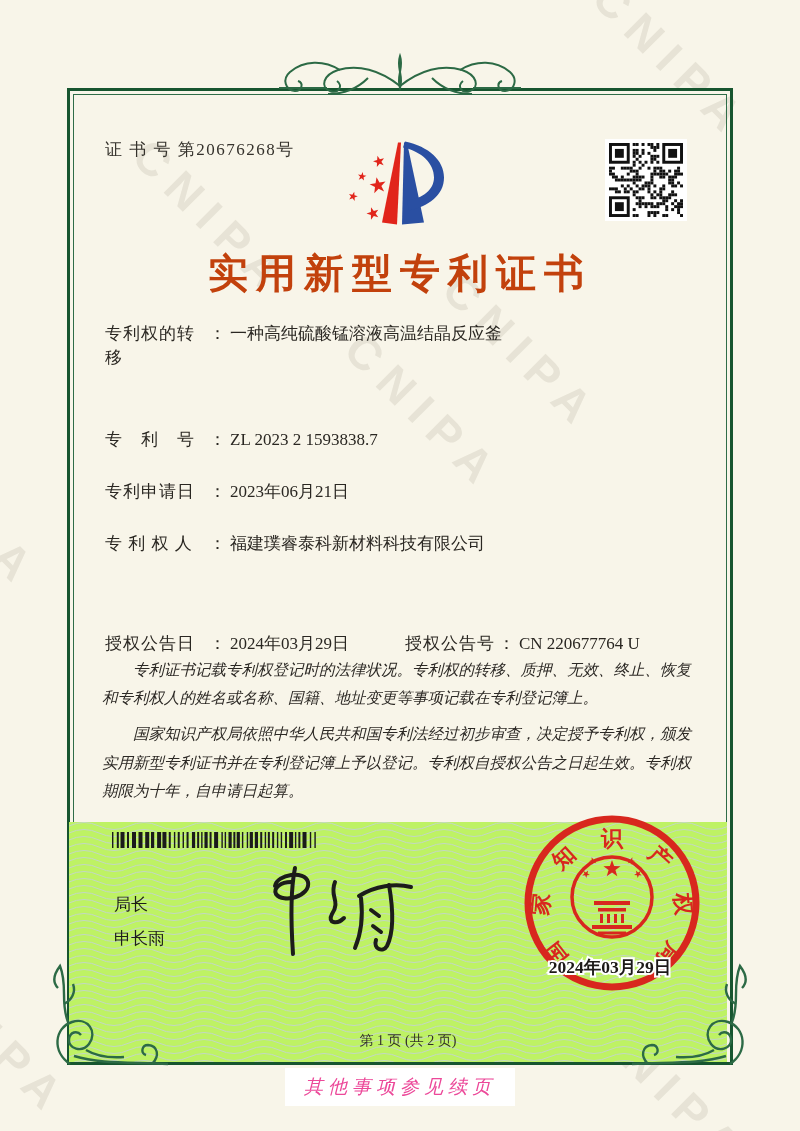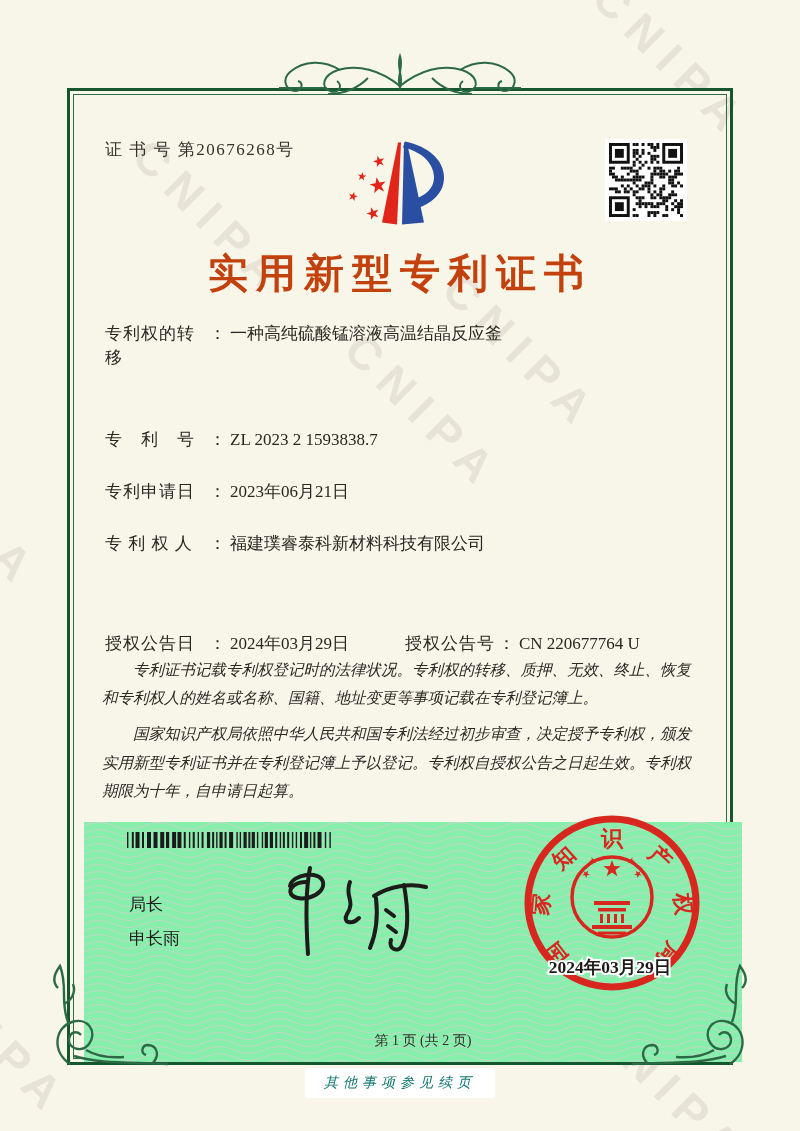--- a/index.html
+++ b/index.html
@@ -23,31 +23,31 @@
   .row .lbl{display:inline-block;width:104px;letter-spacing:1px;vertical-align:top;}
   .row .colon{vertical-align:top;}
   .row .val{display:inline-block;margin-left:4px;white-space:pre-line;vertical-align:top;max-width:470px;}
   .pair2{position:absolute;left:297px;top:0;}
   .pair2 .lbl{width:96px;text-align:center;}
   
   .paras{position:absolute;left:102px;top:656px;width:600px;font-size:15.5px;line-height:1.82;
          font-style:italic;color:#2c2925;}
   .paras p{margin:0 0 8px 0;text-indent:2em;}
   
-  .panel{position:absolute;left:84px;top:822px;width:658px;height:240px;background:#86efac;overflow:hidden;}
+  .panel{position:absolute;left:69px;top:822px;width:658px;height:240px;background:#bef264;overflow:hidden;}
   .panel .waves{position:absolute;left:0;top:0;}
   .barcode{position:absolute;left:43px;top:10px;width:206px;height:16px;}
   .signer{position:absolute;left:45px;top:66px;font-family:"Liberation Sans","DejaVu Sans",sans-serif;
           font-size:17px;color:#1d1d1b;line-height:34px;}
   .sig{position:absolute;left:164px;top:30px;}
   .page-info{position:absolute;left:0;bottom:12px;width:100%;text-align:center;font-size:14px;color:#33302a;margin-left:10px;}
   .seal{position:absolute;left:522px;top:813px;width:180px;height:180px;}
   .cont-note{position:absolute;left:0;top:1068px;width:800px;text-align:center;}
-  .cont-note span{display:inline-block;background:#ffffff;padding:6px 19px;font-size:14px;
-                  letter-spacing:5px;font-style:italic;color:#0f766e;}
+  .cont-note span{display:inline-block;background:#ffffff;padding:6px 19px;font-size:19px;
+                  letter-spacing:5px;font-style:italic;color:#ec4899;}
   .orn{position:absolute;pointer-events:none;}
 </style>
 </head>
 <body>
 
 <div class="page">
 
   <div class="wm" style="left:-120px;top:-60px">CNIPA</div>
   <div class="wm" style="left:620px;top:-30px">CNIPA</div>
   <div class="wm" style="left:160px;top:128px">CNIPA</div>

